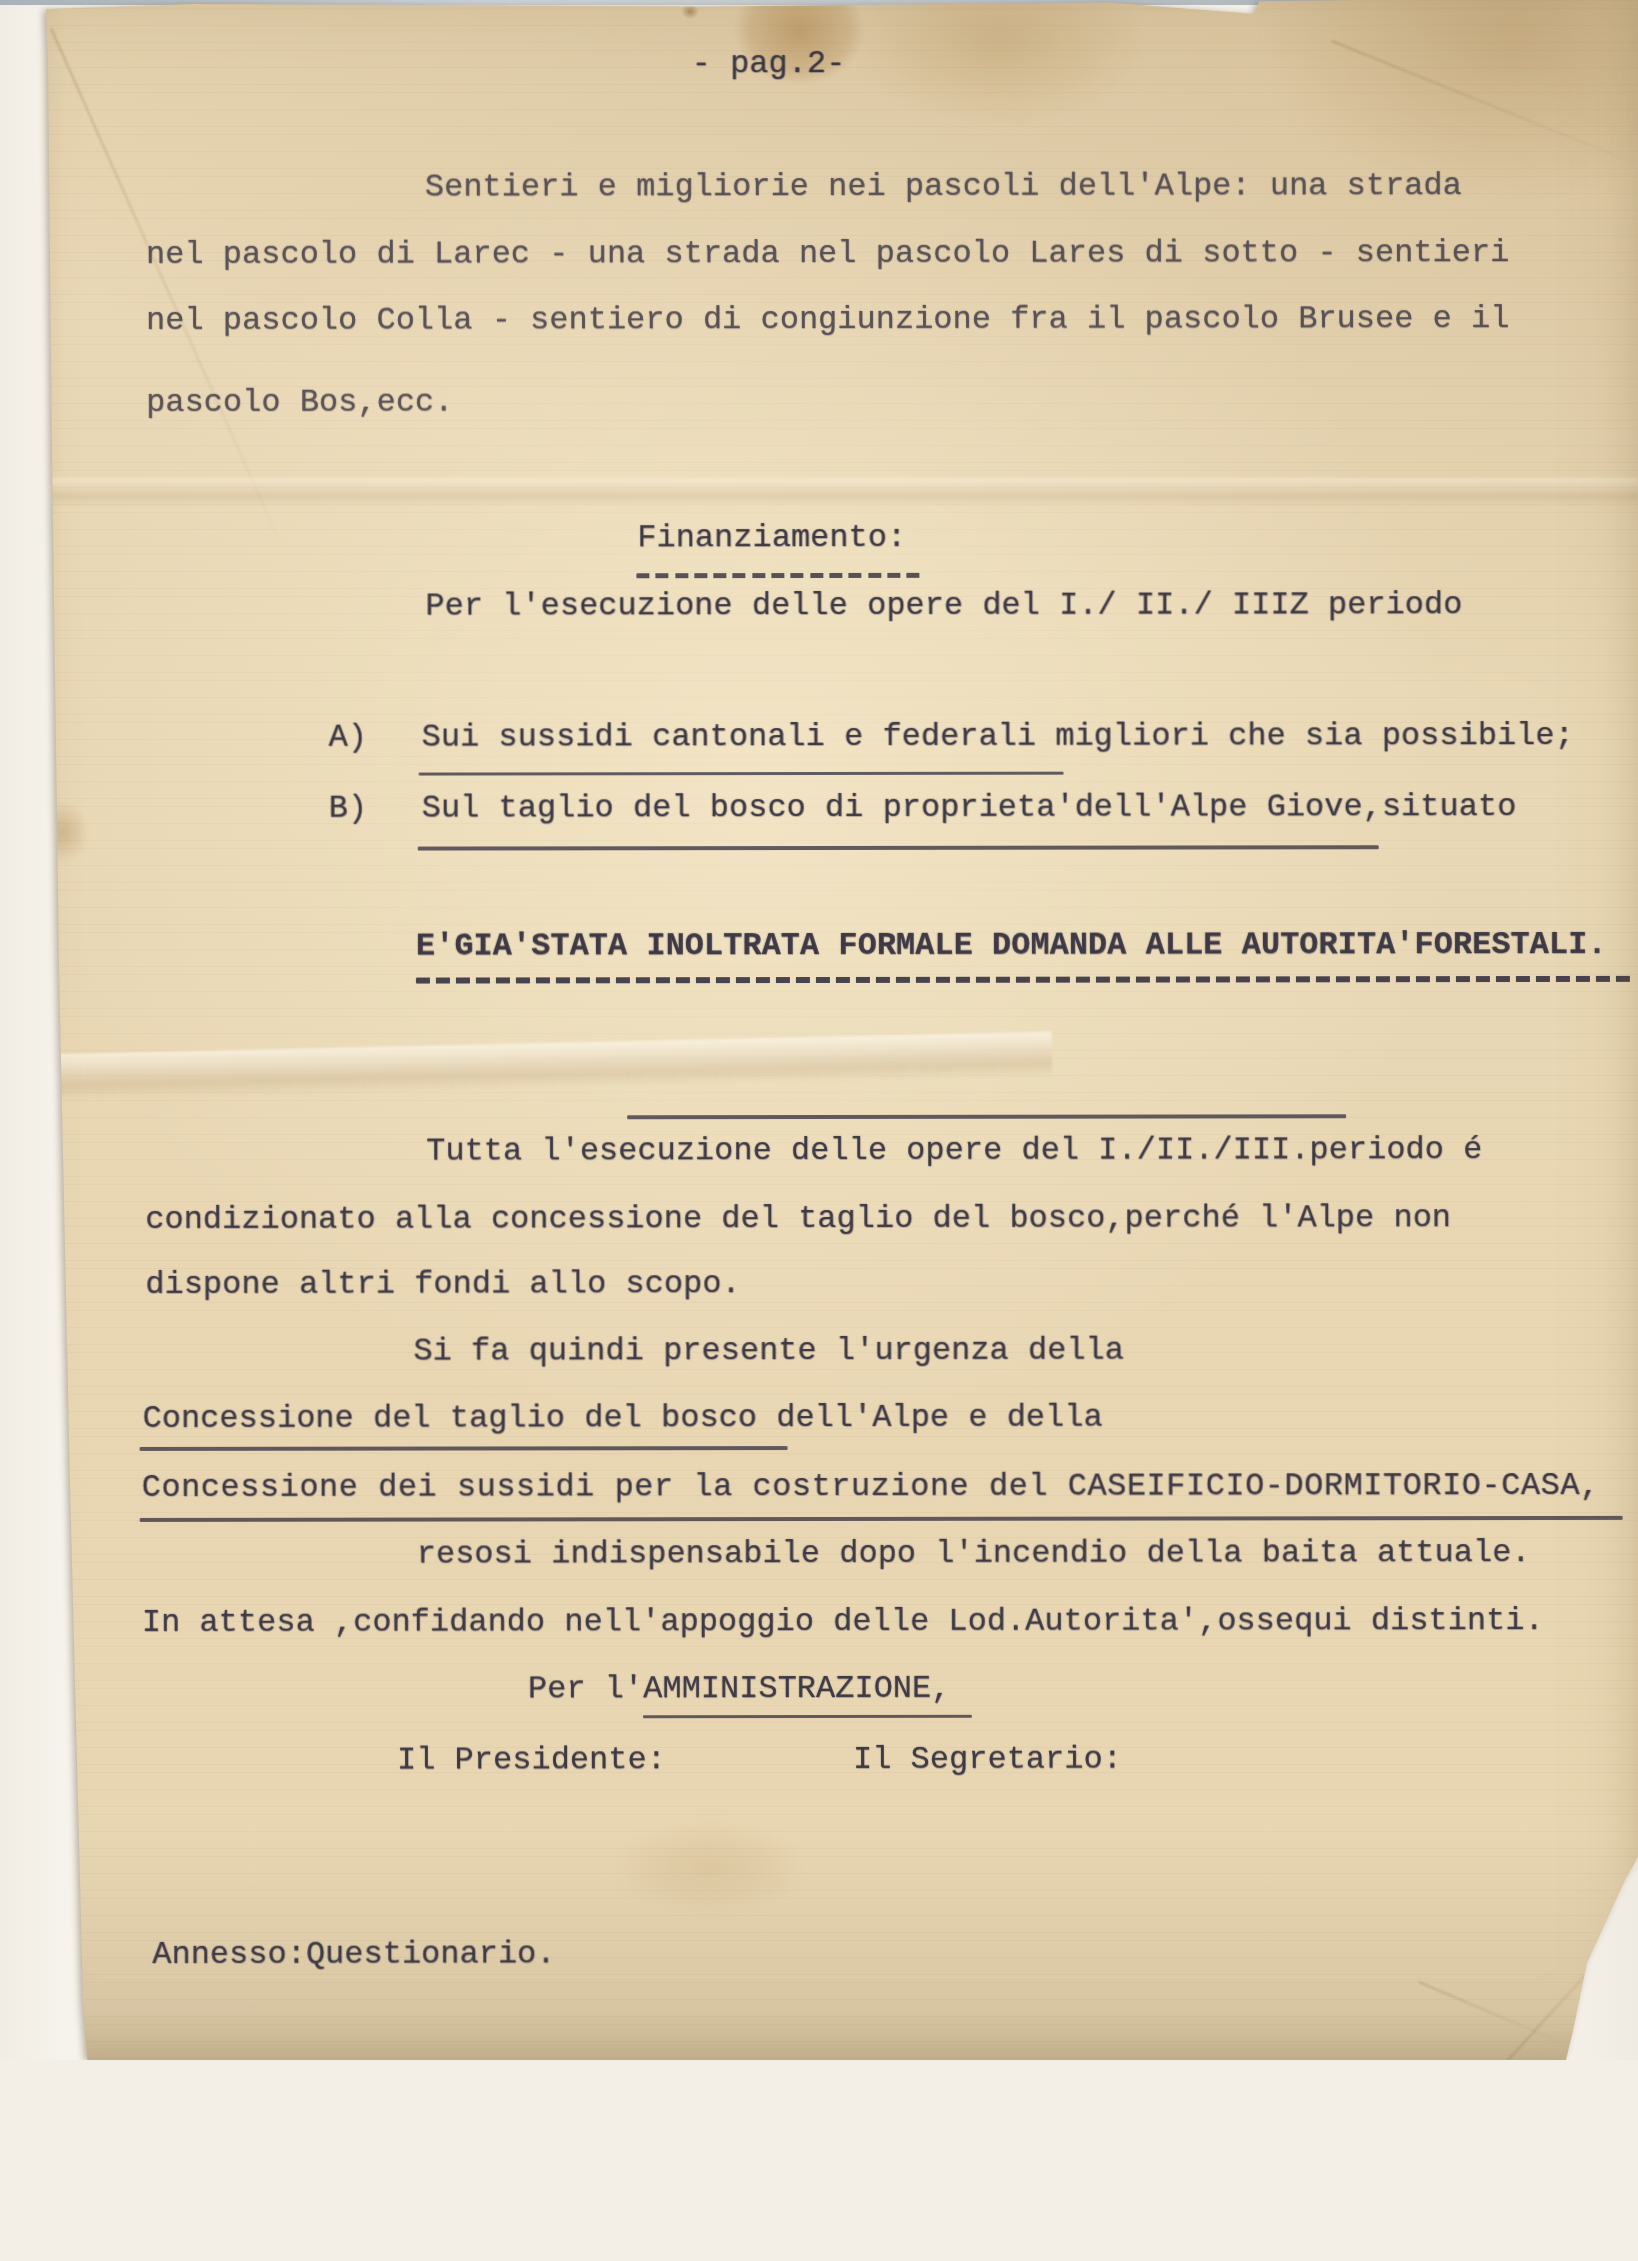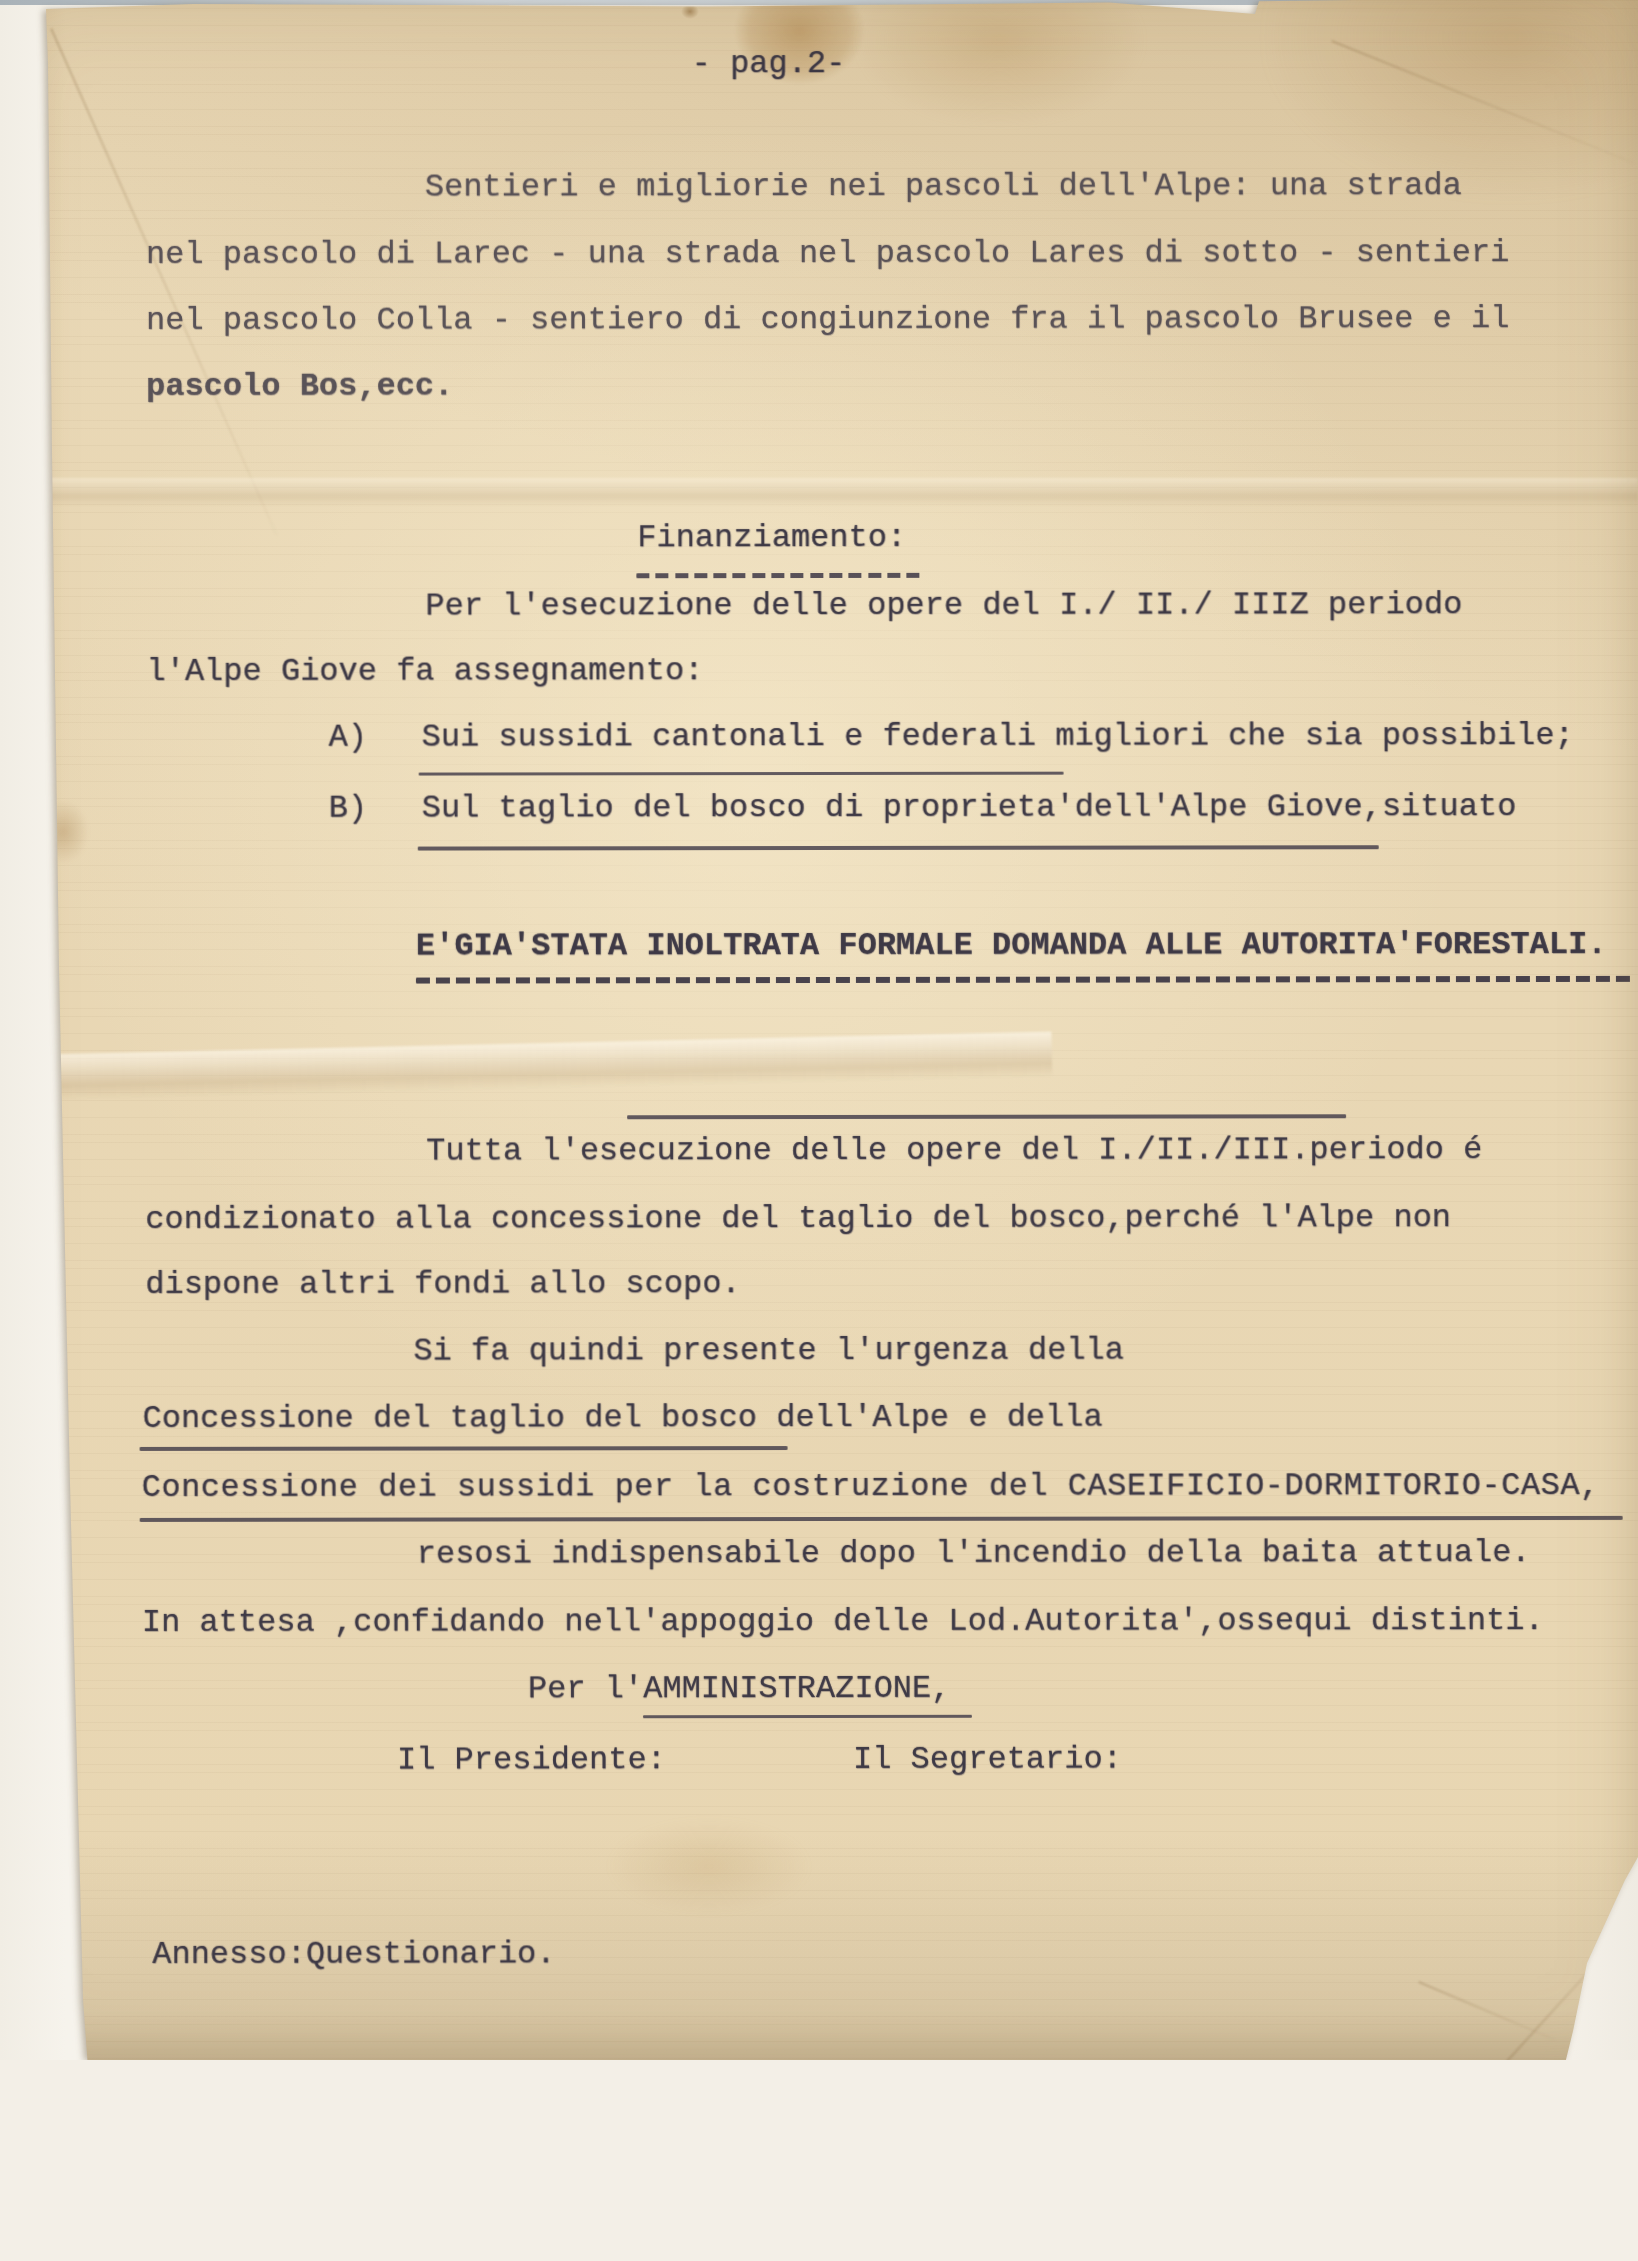--- a/index.html
+++ b/index.html
@@ -85,24 +85,23 @@
       <div class="decor band b1"></div>
       <div class="decor band b2"></div>
       <div class="decor fold-tri"></div>
       <div class="decor crease f1"></div>
       <div class="decor crease f2"></div>
       <div class="textlayer" id="textlayer">
           <div class="line" style="left: 693px; top: 46px;">- pag.2-</div>
           <div class="line" style="left: 426px; top: 169px; opacity: 0.84;">Sentieri e migliorie nei pascoli dell'Alpe: una strada</div>
           <div class="line" style="left: 147px; top: 236px; opacity: 0.84;">nel pascolo di Larec - una strada nel pascolo Lares di sotto - sentieri</div>
           <div class="line" style="left: 147px; top: 302px; opacity: 0.84;">nel pascolo Colla - sentiero di congiunzione fra il pascolo Brusee e il</div>
-          <div class="line" style="left: 147px; top: 368px; opacity: 0.84; font-weight: bold;">pascolo Bos,ecc.</div>
+          <div class="line" style="left: 147px; top: 384px; opacity: 0.84;">pascolo Bos,ecc.</div>
           <div class="line" style="left: 638px; top: 520px;">Finanziamento:</div>
           <div class="line" style="left: 426px; top: 588px;">Per l'esecuzione delle opere del I./ II./ IIIZ periodo</div>
-          <div class="line" style="left: 147px; top: 653px;">l'Alpe Giove fa assegnamento:</div>
           <div class="line" style="left: 329px; top: 719px;">A)</div>
           <div class="line" style="left: 422px; top: 719px;">Sui sussidi cantonali e federali migliori che sia possibile;</div>
           <div class="line" style="left: 329px; top: 790px;">B)</div>
           <div class="line" style="left: 422px; top: 790px;">Sul taglio del bosco di proprieta'dell'Alpe Giove,situato</div>
           <div class="line bold" style="left: 416px; top: 928px;">E'GIA'STATA INOLTRATA FORMALE DOMANDA ALLE AUTORITA'FORESTALI.</div>
           <div class="line" style="left: 426px; top: 1133px;">Tutta l'esecuzione delle opere del I./II./III.periodo é</div>
           <div class="line" style="left: 145px; top: 1201px;">condizionato alla concessione del taglio del bosco,perché l'Alpe non</div>
           <div class="line" style="left: 413px; top: 1333px;">Si fa quindi presente l'urgenza della</div>
           <div class="line" style="left: 145px; top: 1266px;">dispone altri fondi allo scopo.</div>
           <div class="line" style="left: 142px; top: 1400px;">Concessione del taglio del bosco dell'Alpe e della</div>

